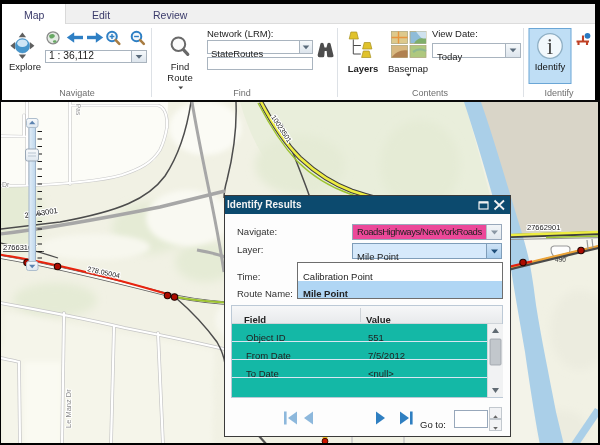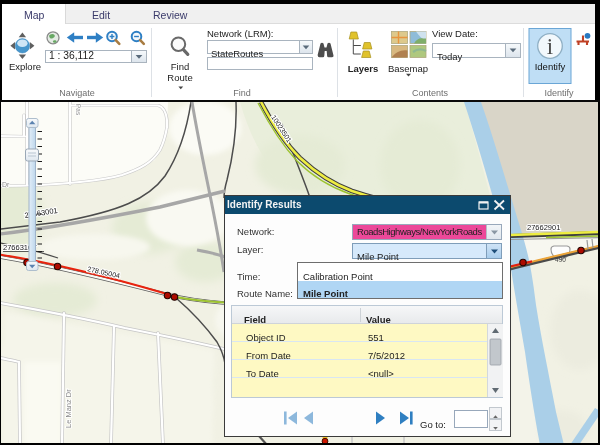--- a/index.html
+++ b/index.html
@@ -290,21 +290,21 @@
 
 <div id="dlg" class="abs">
   <div id="dlgtitle" class="abs">
       <span style="position:absolute; left:2px; top:3px;">Identify Results</span>
     <svg style="position:absolute; right:2px; top:2px;" width="32" height="14" viewBox="0 0 32 14">
       <rect x="3" y="4" width="9" height="7" fill="none" stroke="#f2f2f2" stroke-width="1.2"></rect>
       <rect x="3" y="3.5" width="9" height="2" fill="#f2f2f2"></rect>
       <path d="M18.5,2.5 L28,11.5 M28,2.5 L18.5,11.5" stroke="#f2f2f2" stroke-width="1.8"></path>
     </svg>
   </div>
-  <div class="abs dlbl" style="left:12px;top:30px;">Network:</div>
+  <div class="abs dlbl" style="left:12px;top:30px;">Navigate:</div>
   <div class="abs dlbl" style="left:12px;top:48px;">Layer:</div>
   <div class="abs dlbl" style="left:12px;top:75px;">Time:</div>
   <div class="abs dlbl" style="left:12px;top:92px;">Route Name:</div>
 
   <div class="abs" style="left:127px;top:28px;width:150px;height:16px;background:#ec4899;border:1px solid #98a8bb;">
     <div class="abs" style="left:4px;top:1px;font-size:9.5px;color:#222;letter-spacing:-0.45px;white-space:nowrap;">RoadsHighways/NewYorkRoads</div>
     <div class="abs" style="right:0;top:0;width:15px;height:14px;background:linear-gradient(#f2f5f8,#e0e7ee);border-left:1px solid #b6bec6;">
       <svg width="15" height="14">
           <polygon points="4,5.5 11,5.5 7.5,9.5" fill="#8a97a4"></polygon>
         </svg>
@@ -322,21 +322,21 @@
 
   <div class="abs" style="left:72px;top:66px;width:206px;height:37px;background:#fff;border:1px solid #6e6e6e;">
     <div class="abs" style="left:0;top:0;width:204px;height:18px;">
         <span class="dval" style="position:absolute;left:5px;top:2px;">Calibration Point</span>
       </div>
     <div class="abs" style="left:0;top:18px;width:204px;height:17px;background:#b0d6f4;">
         <span class="dval" style="position:absolute;left:5px;top:1px;font-weight:bold;">Mile Point</span>
       </div>
   </div>
 
-  <div class="abs" style="left:6px;top:109px;width:272px;height:93px;border:1px solid #bcc9d6;background:#fef9c3;">
+  <div class="abs" style="left:6px;top:109px;width:272px;height:93px;border:1px solid #bcc9d6;background:#14b8a6;">
     <div class="abs" style="left:0;top:0;width:270px;height:18px;background:linear-gradient(#f6f7f8,#e8eaec);border-bottom:1px solid #cfd4d9;">
       <span class="dval" style="position:absolute;left:12px;top:2px;font-weight:bold;">Field</span>
       <span class="dval" style="position:absolute;left:134px;top:2px;font-weight:bold;">Value</span>
       <div class="abs" style="left:128px;top:2px;width:1px;height:14px;background:#cdd2d7;"></div>
     </div>
     <div class="abs" style="left:0;top:18px;width:255px;height:18px;border-bottom:1px solid #d9e6f2;">
       <span class="dval" style="position:absolute;left:14px;top:2px;">Object ID</span>
       <span class="dval" style="position:absolute;left:136px;top:2px;">551</span>
     </div>
     <div class="abs" style="left:0;top:36px;width:255px;height:18px;border-bottom:1px solid #d9e6f2;">

